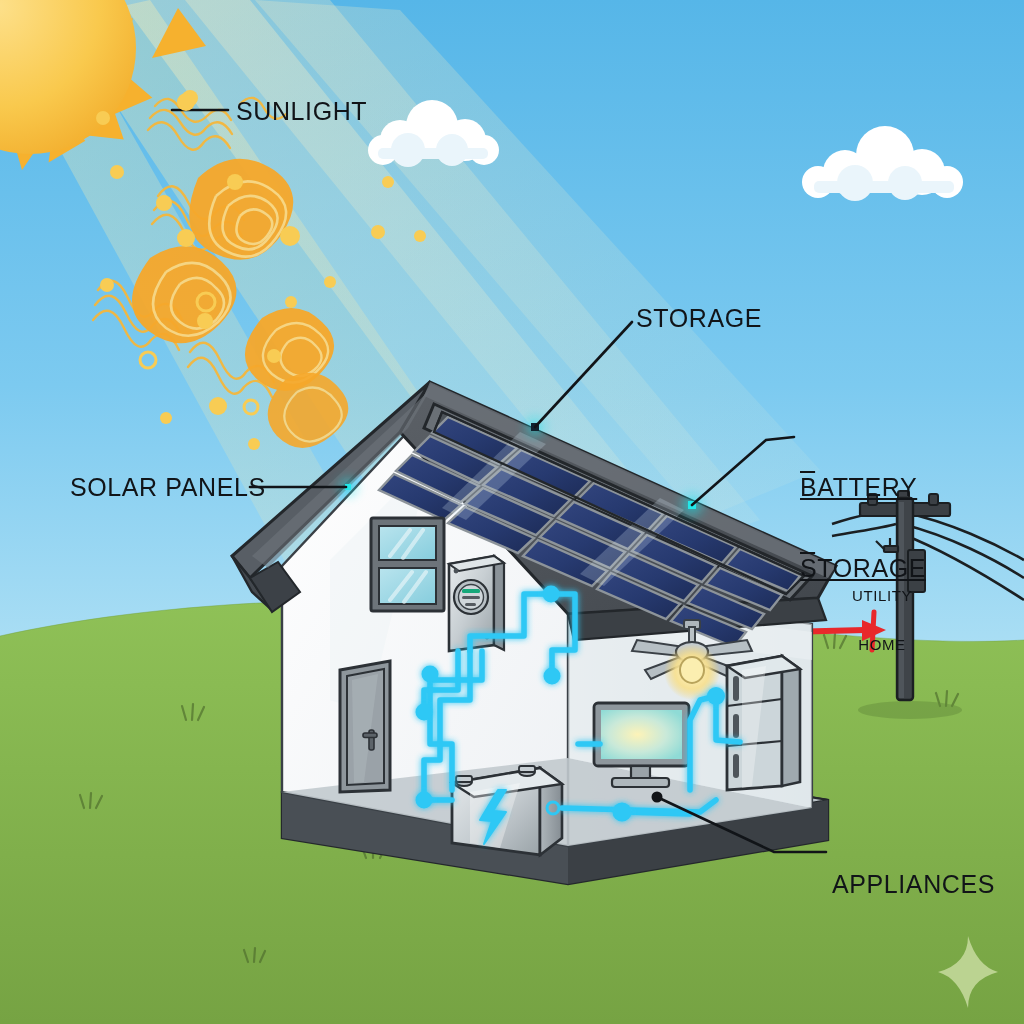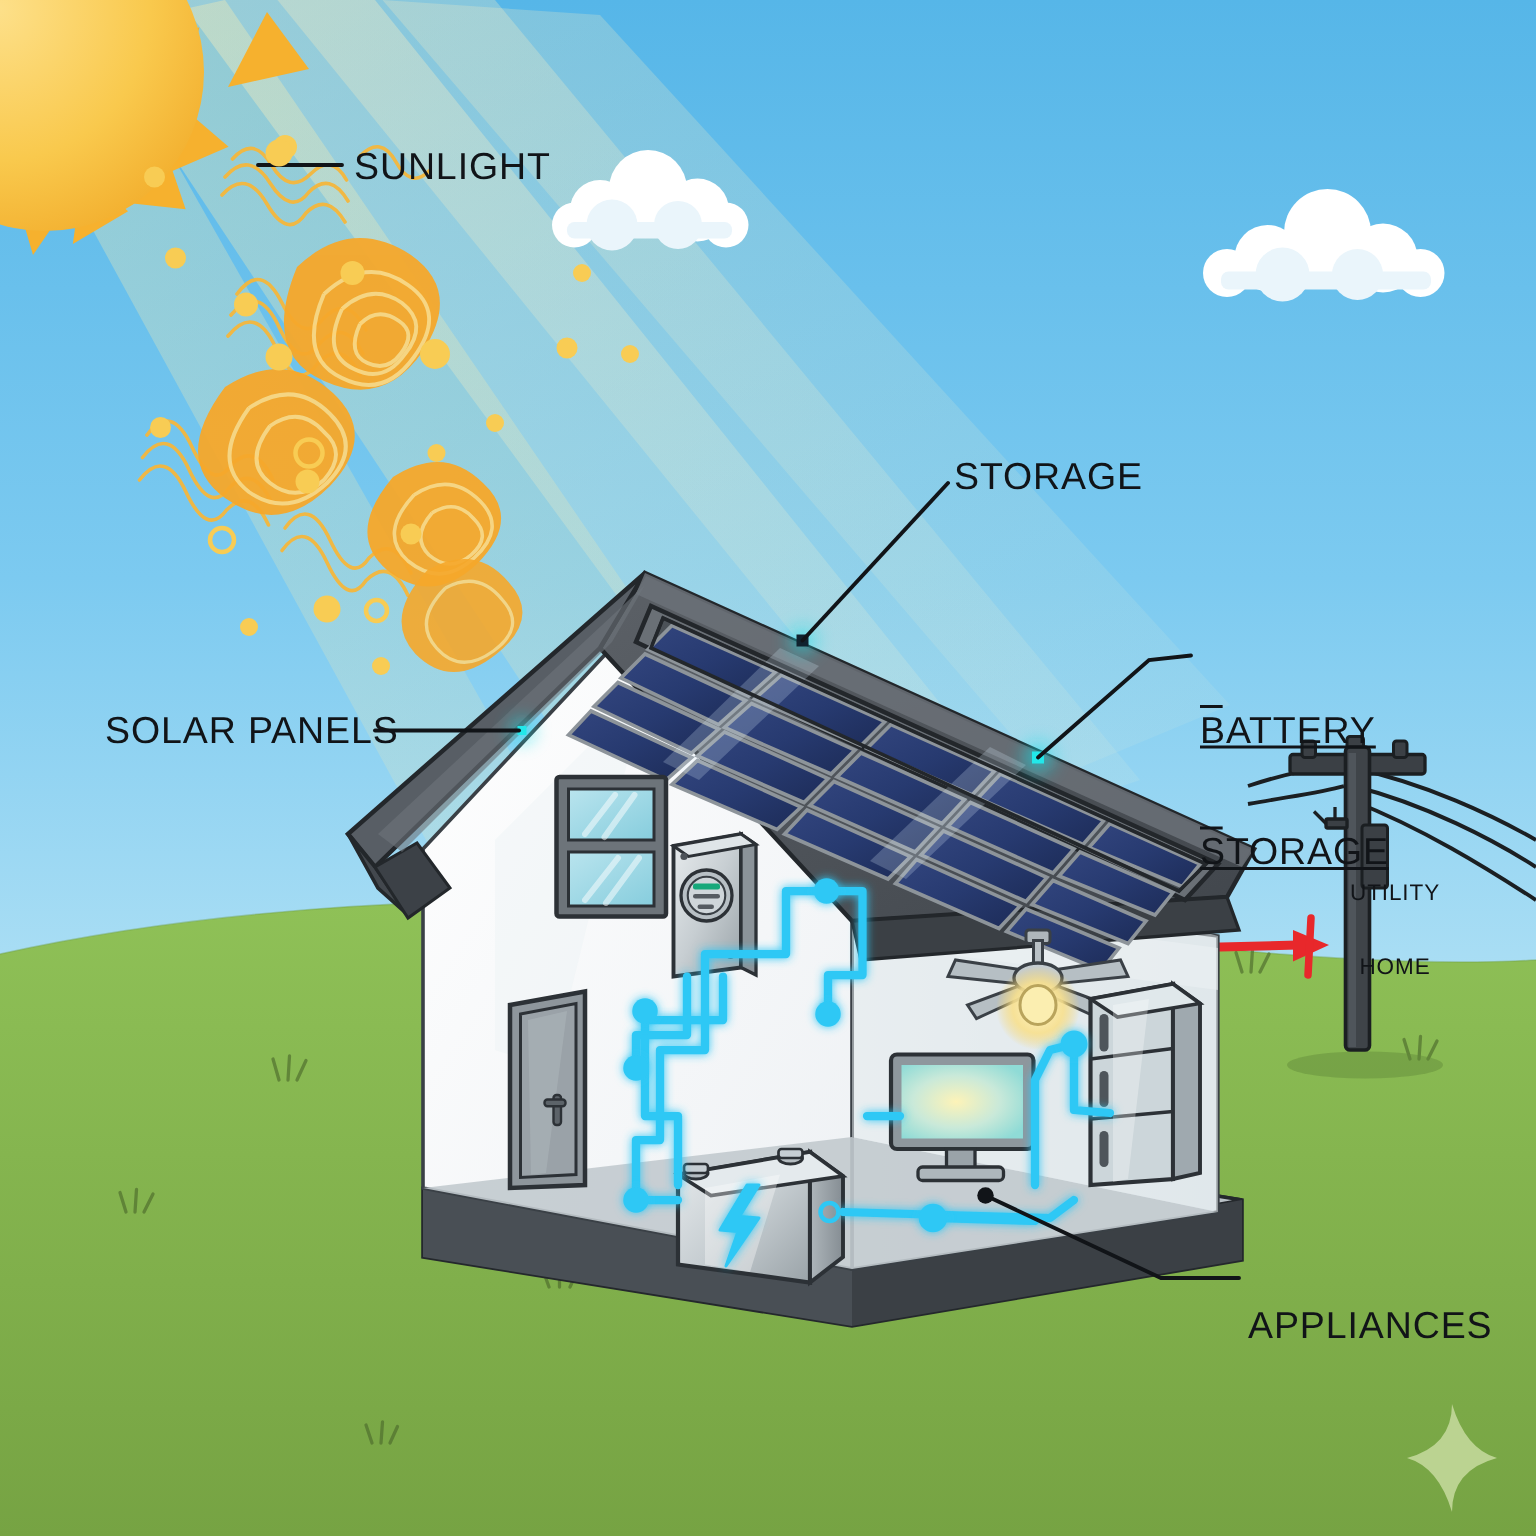--- a/index.html
+++ b/index.html
@@ -14,21 +14,21 @@
     color:#111418;
     letter-spacing:0.6px;
     white-space:pre;
     line-height:1.08;
     font-weight:400;
   }
   .lbl-sunlight{left:236px;top:98px;font-size:25px;}
   .lbl-inverter{left:636px;top:305px;font-size:25px;}
   .lbl-battery{left:800px;top:420px;font-size:25px;text-decoration:underline;}
   .lbl-solar{left:70px;top:474px;font-size:25px;text-align:center;}
-  .lbl-grid{left:900px;top:556px;font-size:15px;text-align:center;}
+  .lbl-grid{left:852px;top:556px;font-size:15px;text-align:center;}
   .lbl-home{left:832px;top:817px;font-size:25px;}
 </style>
 </head>
 <body>
 
 <div id="stage">
 
 <svg id="scene" viewBox="0 0 1024 1024" xmlns="http://www.w3.org/2000/svg">
   <defs>
     <linearGradient id="skyGrad" x1="0" y1="0" x2="0" y2="1">

